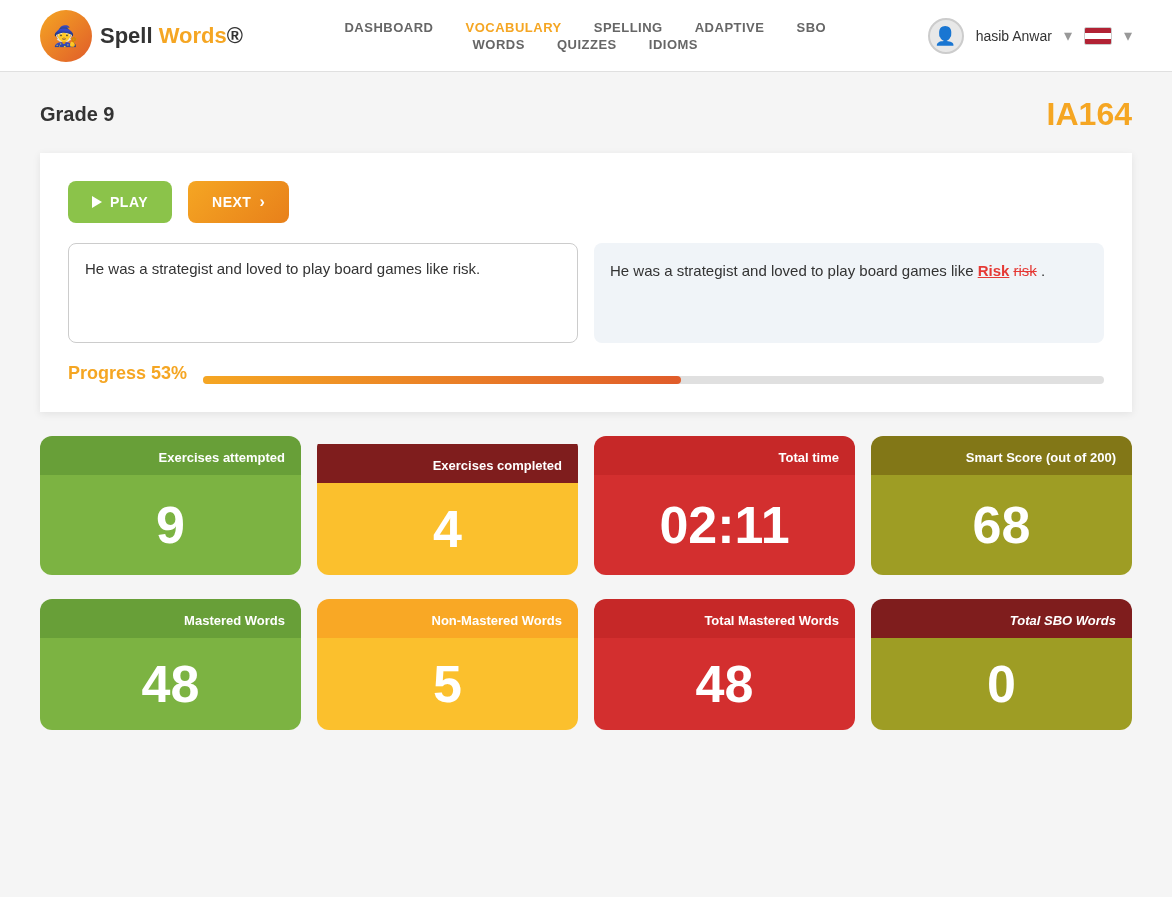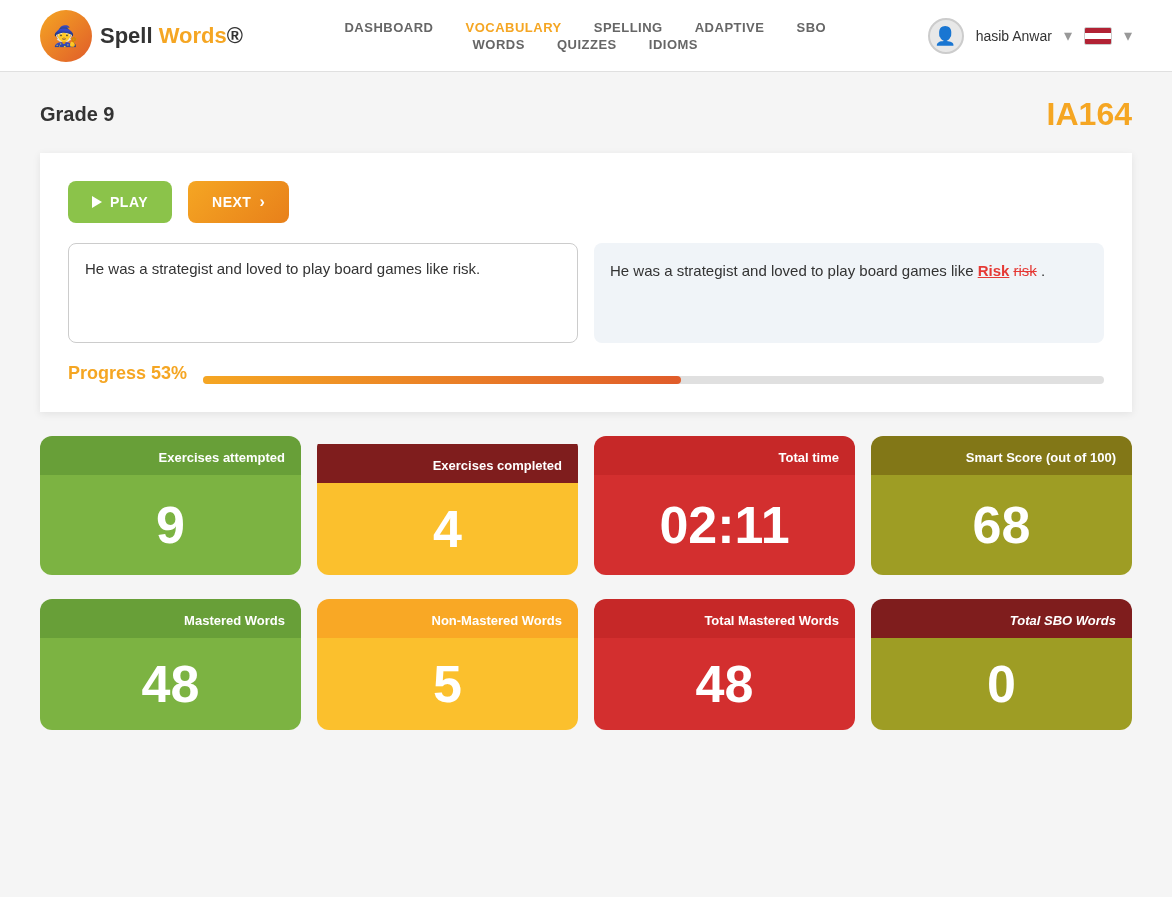--- a/index.html
+++ b/index.html
@@ -218,21 +218,21 @@
       </div>
       <div class="stat-card">
         <div class="stat-header" style="background: #7f1d1d; margin-top: 8px;">Exercises completed</div>
         <div class="stat-value" style="background: rgb(251, 192, 45);">4</div>
       </div>
       <div class="stat-card">
         <div class="stat-header" style="background: rgb(198, 40, 40);">Total time</div>
         <div class="stat-value" style="background: rgb(211, 47, 47);">02:11</div>
       </div>
       <div class="stat-card">
-        <div class="stat-header" style="background: rgb(130, 119, 23);">Smart Score (out of 100)</div>
+        <div class="stat-header" style="background: rgb(130, 119, 23);">Smart Score (out of 200)</div>
         <div class="stat-value" style="background: rgb(158, 157, 36);">68</div>
       </div>
     </div>
 
   <div class="stats-grid" id="stats-grid-2">
       <div class="stat-card">
         <div class="stat-header" style="background: rgb(104, 159, 56);">Mastered Words</div>
         <div class="stat-value" style="background: rgb(124, 179, 66);">48</div>
       </div>
       <div class="stat-card">

